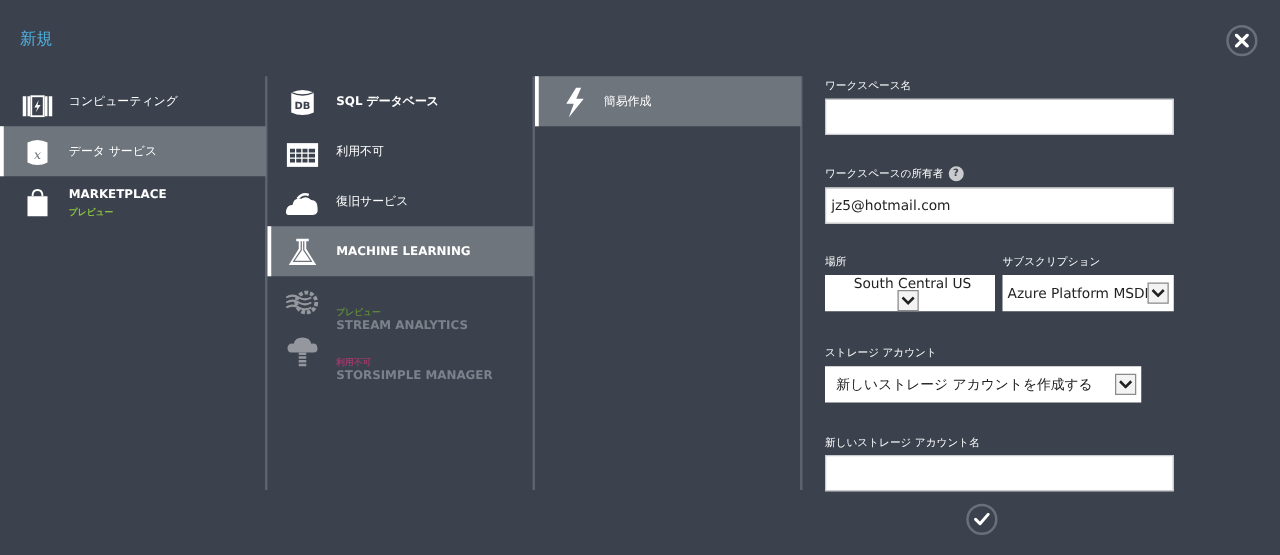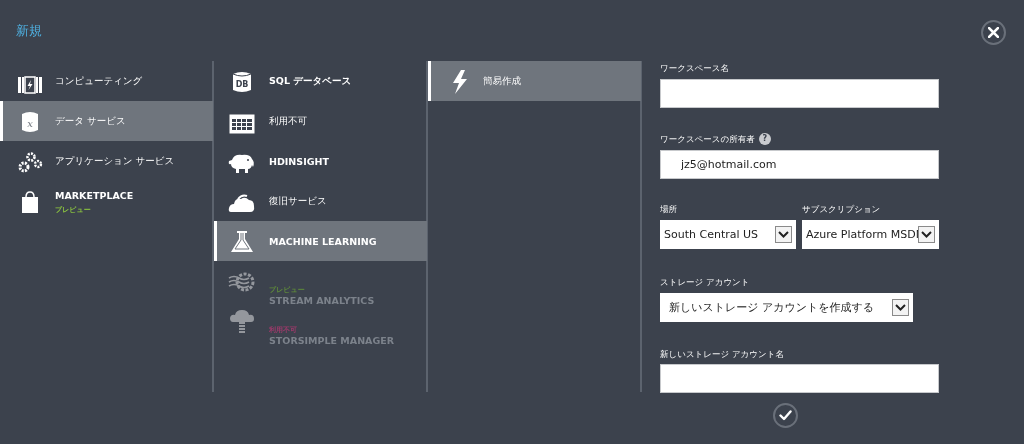--- a/index.html
+++ b/index.html
@@ -55,21 +55,21 @@
       font-size: 7px; font-weight: bold; white-space: nowrap;
     }
     .item.two-line .label { top: 9px; }
     .item.disabled .label { color: #7c828b; margin-top: 25px; }
     .item.disabled .icon svg { opacity: 0.45; }
     .flabel { position: absolute; font-size: 8.5px; color: #ffffff; white-space: nowrap; }
     .finput {
       position: absolute; background: #ffffff; border: 1px solid #c7c9cc;
       height: 29px; font-size: 11px; color: #222;
       font-family: "DejaVu Sans", "Liberation Sans", sans-serif;
-      padding: 0 20px; outline: none;
+      padding: 0 4px; outline: none;
     }
     .fselect {
       position: absolute; background: #ffffff; height: 29px;
       display: flex; align-items: center; font-size: 11px; color: #222;
       cursor: pointer; overflow: hidden;
     }
     .fselect .val { padding-left: 4px; white-space: nowrap; overflow: hidden; flex: 1; }
     .fselect .dd {
       width: 17px; height: 17px; border: 1px solid #8a8a8a; background: #f3f3f3;
       display: flex; align-items: center; justify-content: center; margin-right: 4px; flex-shrink: 0;
@@ -119,30 +119,20 @@
     <span class="label">コンピューティング</span>
   </div>
   <div class="item selected">
     <span class="icon">
       <svg width="18" height="24" viewBox="0 0 18 24">
           <path d="M1 4 Q9 0 17 4 L17 20 Q9 24 1 20 Z" fill="#fff"></path>
           <text x="9" y="17" font-size="10" font-family="DejaVu Serif, serif" font-style="italic" fill="#6f757d" text-anchor="middle">x</text>
         </svg>
     </span>
     <span class="label">データ サービス</span>
-  </div>
-  <div class="item">
-    <span class="icon">
-      <svg width="26" height="22" viewBox="0 0 26 22">
-          <circle cx="7" cy="15" r="4" fill="none" stroke="#fff" stroke-width="3" stroke-dasharray="2 1.2"></circle>
-          <circle cx="14" cy="5" r="3.5" fill="none" stroke="#fff" stroke-width="2.6" stroke-dasharray="2 1.2"></circle>
-          <circle cx="21" cy="12" r="3" fill="none" stroke="#fff" stroke-width="2.4" stroke-dasharray="2 1.2"></circle>
-        </svg>
-    </span>
-    <span class="label">アプリケーション サービス</span>
   </div>
   <div class="item two-line">
     <span class="icon">
       <svg width="20" height="24" viewBox="0 0 20 24">
           <path d="M6 7 Q6 2 10 2 Q14 2 14 7" fill="none" stroke="#fff" stroke-width="1.5"></path>
           <path d="M2 7 L18 7 L18 23 L2 23 Z" fill="#fff"></path>
         </svg>
     </span>
     <span class="label en">MARKETPLACE</span>
     <span class="sub" style="color:#8cc63f;">プレビュー</span>
@@ -178,29 +168,20 @@
             <rect x="13" y="13" width="4" height="3"></rect>
             <rect x="18" y="13" width="5" height="3"></rect>
           </g>
         </svg>
     </span>
     <span class="label">利用不可</span>
   </div>
   <div class="item">
     <span class="icon">
       <svg width="28" height="22" viewBox="0 0 28 22">
-          <path d="M4 8 Q6 2 14 3 Q22 2 24 7 Q27 10 25 15 L24 13 Q23 17 20 17 L20 21 L17 21 L17 17 L11 17 L11 21 L8 21 L8 17 Q3 16 3 12 Q0 13 1 9 Z" fill="#fff"></path>
-          <circle cx="20" cy="8" r="1" fill="#3c424d"></circle>
-        </svg>
-    </span>
-    <span class="label en">HDINSIGHT</span>
-  </div>
-  <div class="item">
-    <span class="icon">
-      <svg width="28" height="22" viewBox="0 0 28 22">
           <path d="M3 20 Q0 20 1 16 Q2 12 6 12 Q7 6 13 7 Q17 4 21 8 Q26 8 26 14 Q27 20 22 20 Z" fill="#fff"></path>
           <path d="M10 7 Q14 2 19 4" fill="none" stroke="#fff" stroke-width="2"></path>
         </svg>
     </span>
     <span class="label">復旧サービス</span>
   </div>
   <div class="item selected">
     <span class="icon">
       <svg width="24" height="24" viewBox="0 0 24 24">
           <path d="M7 1 L17 1 L17 3 L15 3 L15 9 L23 22 L1 22 L9 9 L9 3 L7 3 Z" fill="#fff"></path>
@@ -247,21 +228,21 @@
 
 <div class="flabel" style="left:660px; top:63px;">ワークスペース名</div>
 <input class="finput" style="left: 660px; top: 79px; width: 279px;" value="">
 
 <div class="flabel" style="left:660px; top:133px;">
   <span>ワークスペースの所有者</span><span class="help">?</span>
 </div>
 <input class="finput" style="left: 660px; top: 150px; width: 279px;" value="jz5@hotmail.com">
 
 <div class="flabel" style="left:660px; top:204px;">場所</div>
-<div class="fselect" style="left:660px; top:220px; width:136px;">
+<div class="fselect" style="left:660px; top:220px; width:136px;flex-direction:column;">
   <span class="val">South Central US</span>
   <span class="dd">
       <svg width="11" height="7" viewBox="0 0 11 7">
         <path d="M1 1 L5.5 5.5 L10 1" fill="none" stroke="#222" stroke-width="2"></path>
       </svg>
     </span>
 </div>
 
 <div class="flabel" style="left:802px; top:204px;">サブスクリプション</div>
 <div class="fselect" style="left:802px; top:220px; width:137px;">

